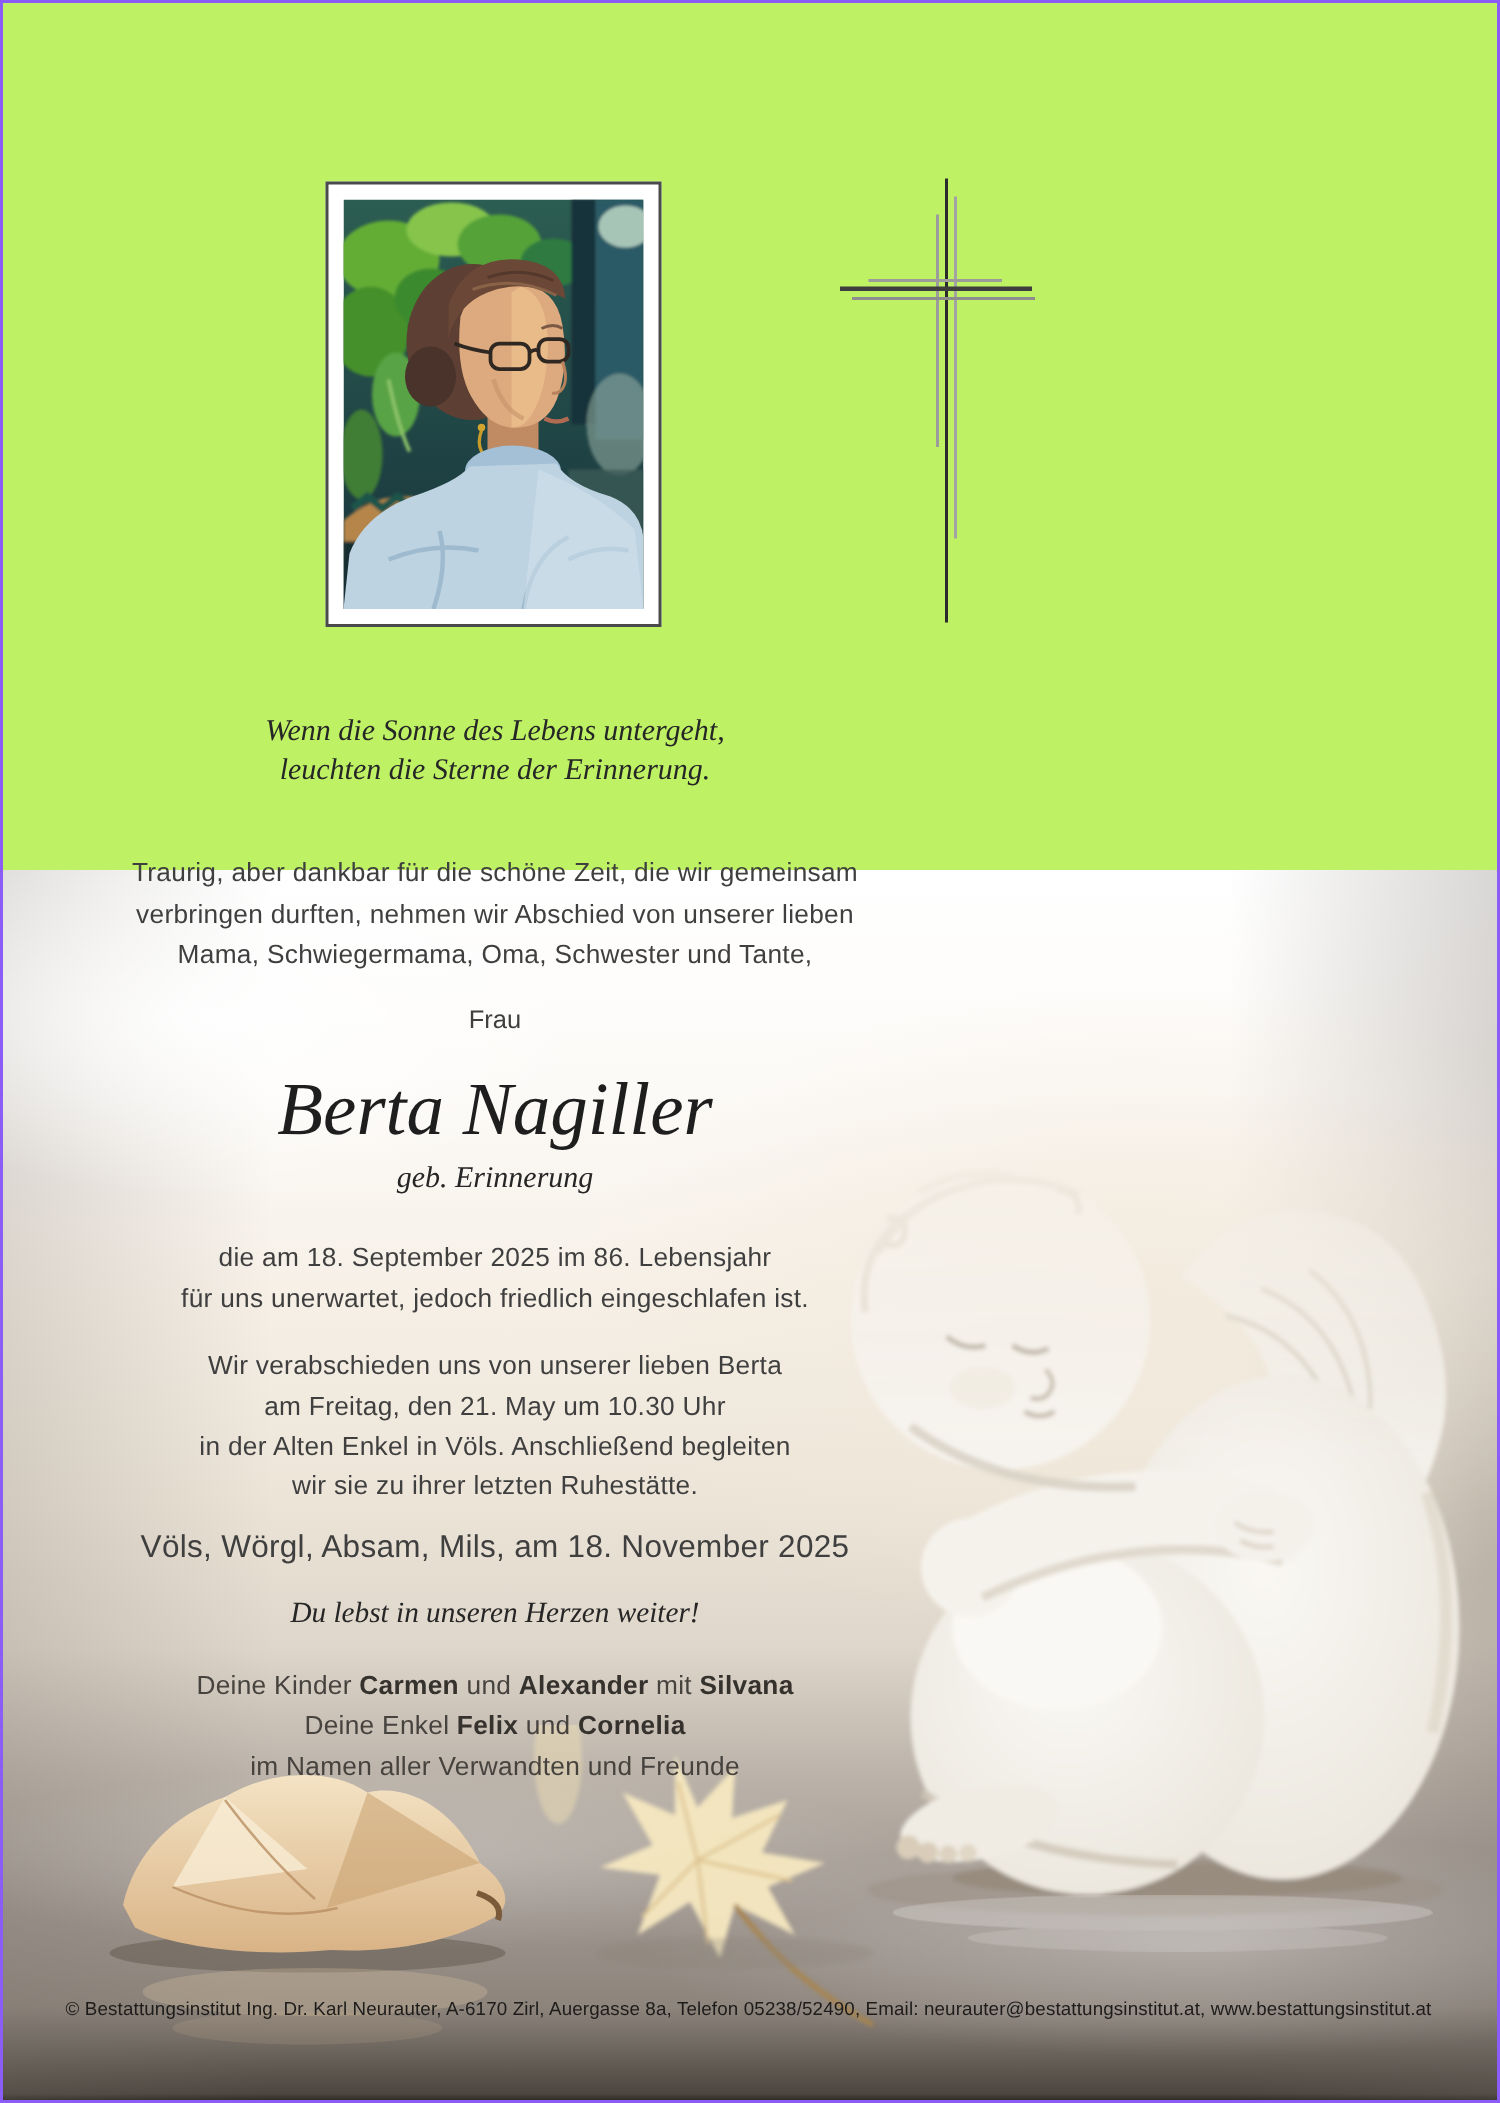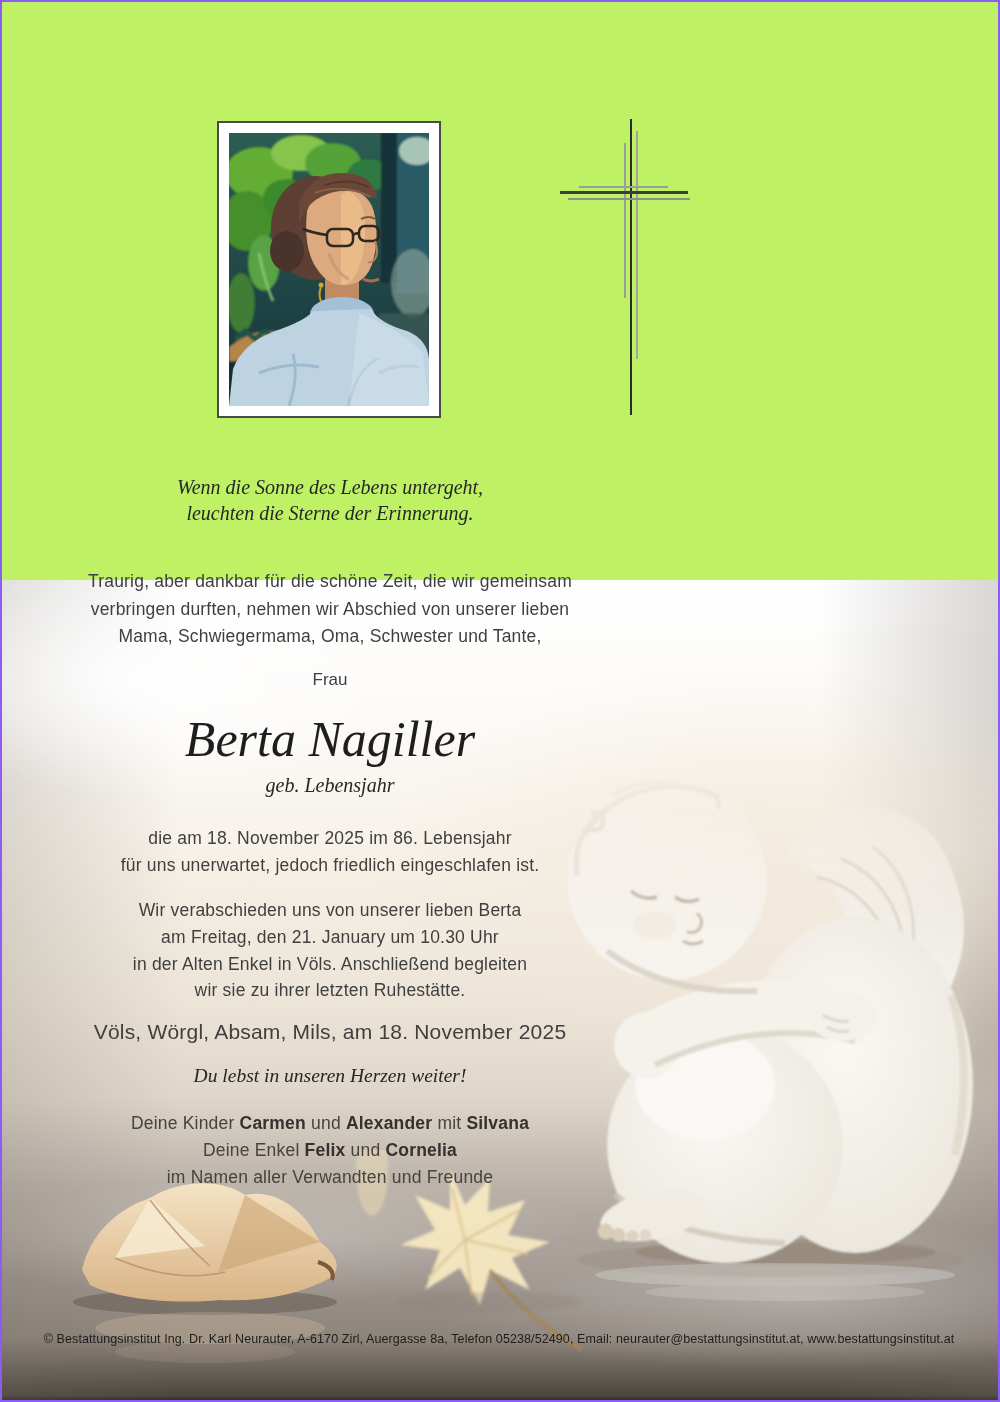--- a/index.html
+++ b/index.html
@@ -231,30 +231,30 @@
   <p class="tcol intro">
     <span>Traurig, aber dankbar für die schöne Zeit, die wir gemeinsam</span><br>
     <span>verbringen durften, nehmen wir Abschied von unserer lieben</span><br>
     <span>Mama, Schwiegermama, Oma, Schwester und Tante,</span>
   </p>
 
   <p class="tcol frau">Frau</p>
 
   <p class="tcol script name">Berta Nagiller</p>
 
-  <p class="tcol script maiden">geb. Lebensjahr</p>
+  <p class="tcol script maiden">geb. Erinnerung</p>
 
   <p class="tcol death">
-    <span>die am 18. November 2025 im 86. Lebensjahr</span><br>
+    <span>die am 18. September 2025 im 86. Lebensjahr</span><br>
     <span>für uns unerwartet, jedoch friedlich eingeschlafen ist.</span>
   </p>
 
   <p class="tcol farewell">
     <span>Wir verabschieden uns von unserer lieben Berta</span><br>
-    <span>am Freitag, den 21. January um 10.30 Uhr</span><br>
+    <span>am Freitag, den 21. May um 10.30 Uhr</span><br>
     <span>in der Alten Enkel in Völs. Anschließend begleiten</span><br>
     <span>wir sie zu ihrer letzten Ruhestätte.</span>
   </p>
 
   <p class="tcol places">Völs, Wörgl, Absam, Mils, am 18. November 2025</p>
 
   <p class="tcol family">
     <span>Deine Kinder</span>
     <b>Carmen</b>
     <span>und</span>

